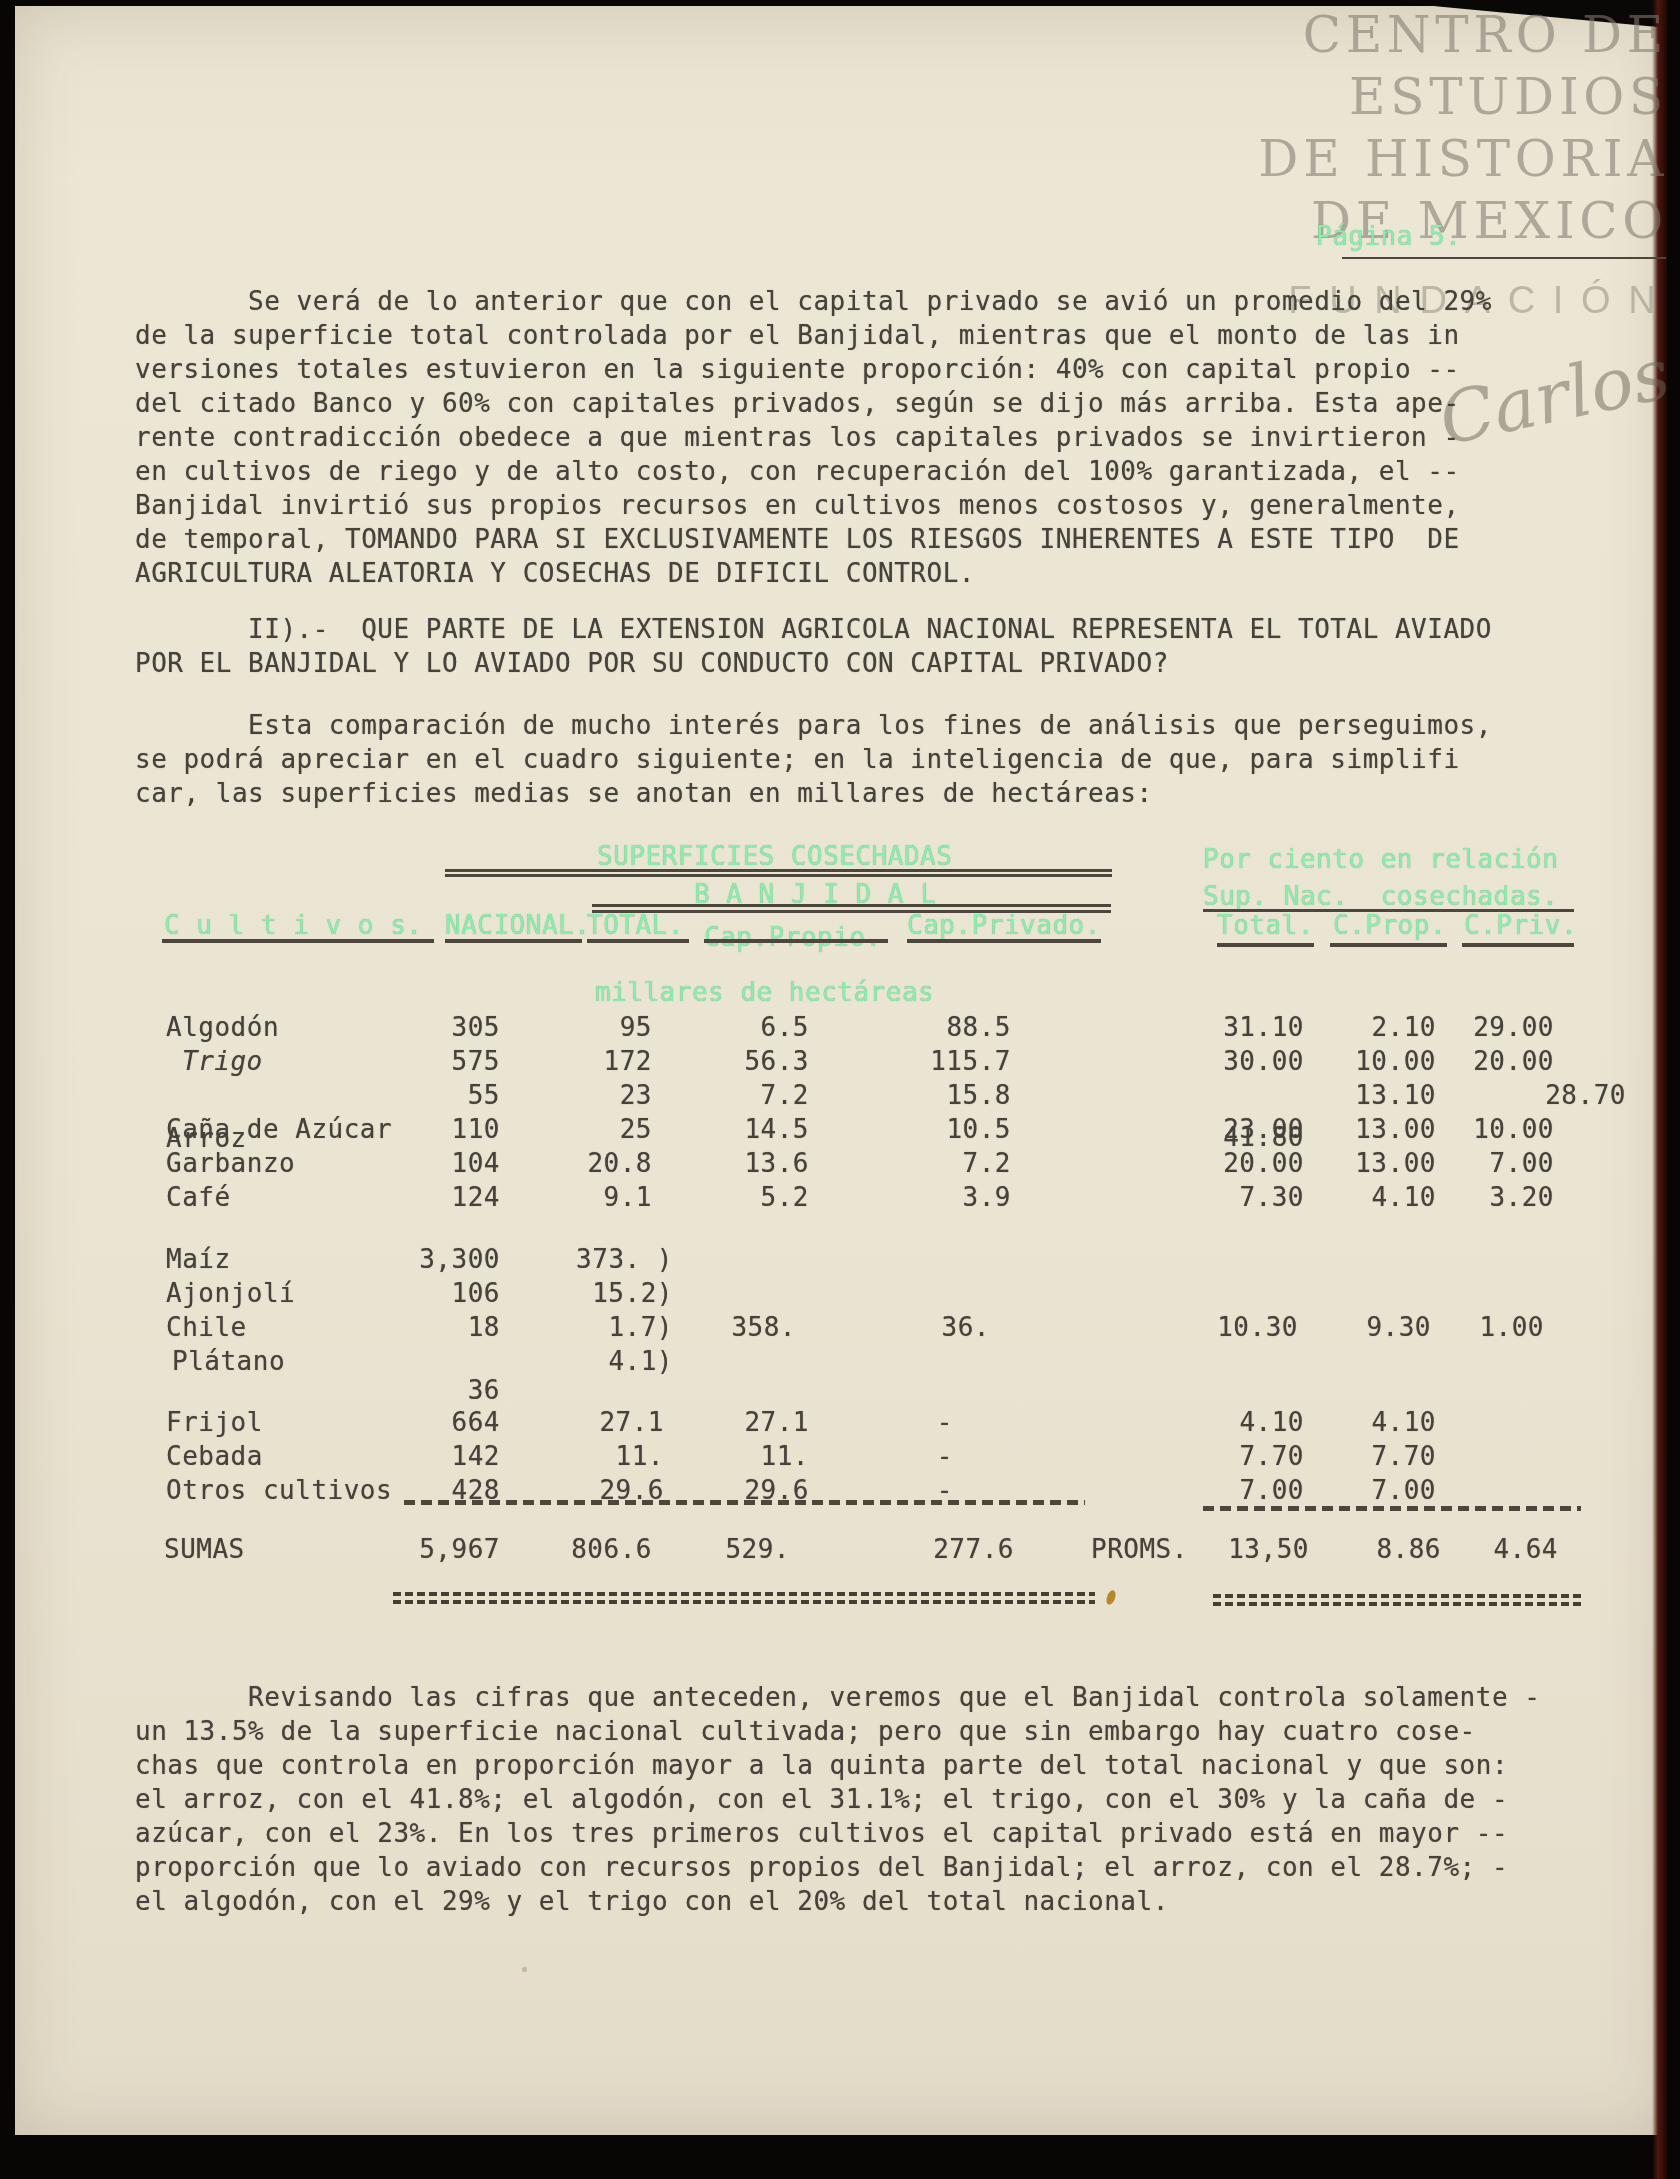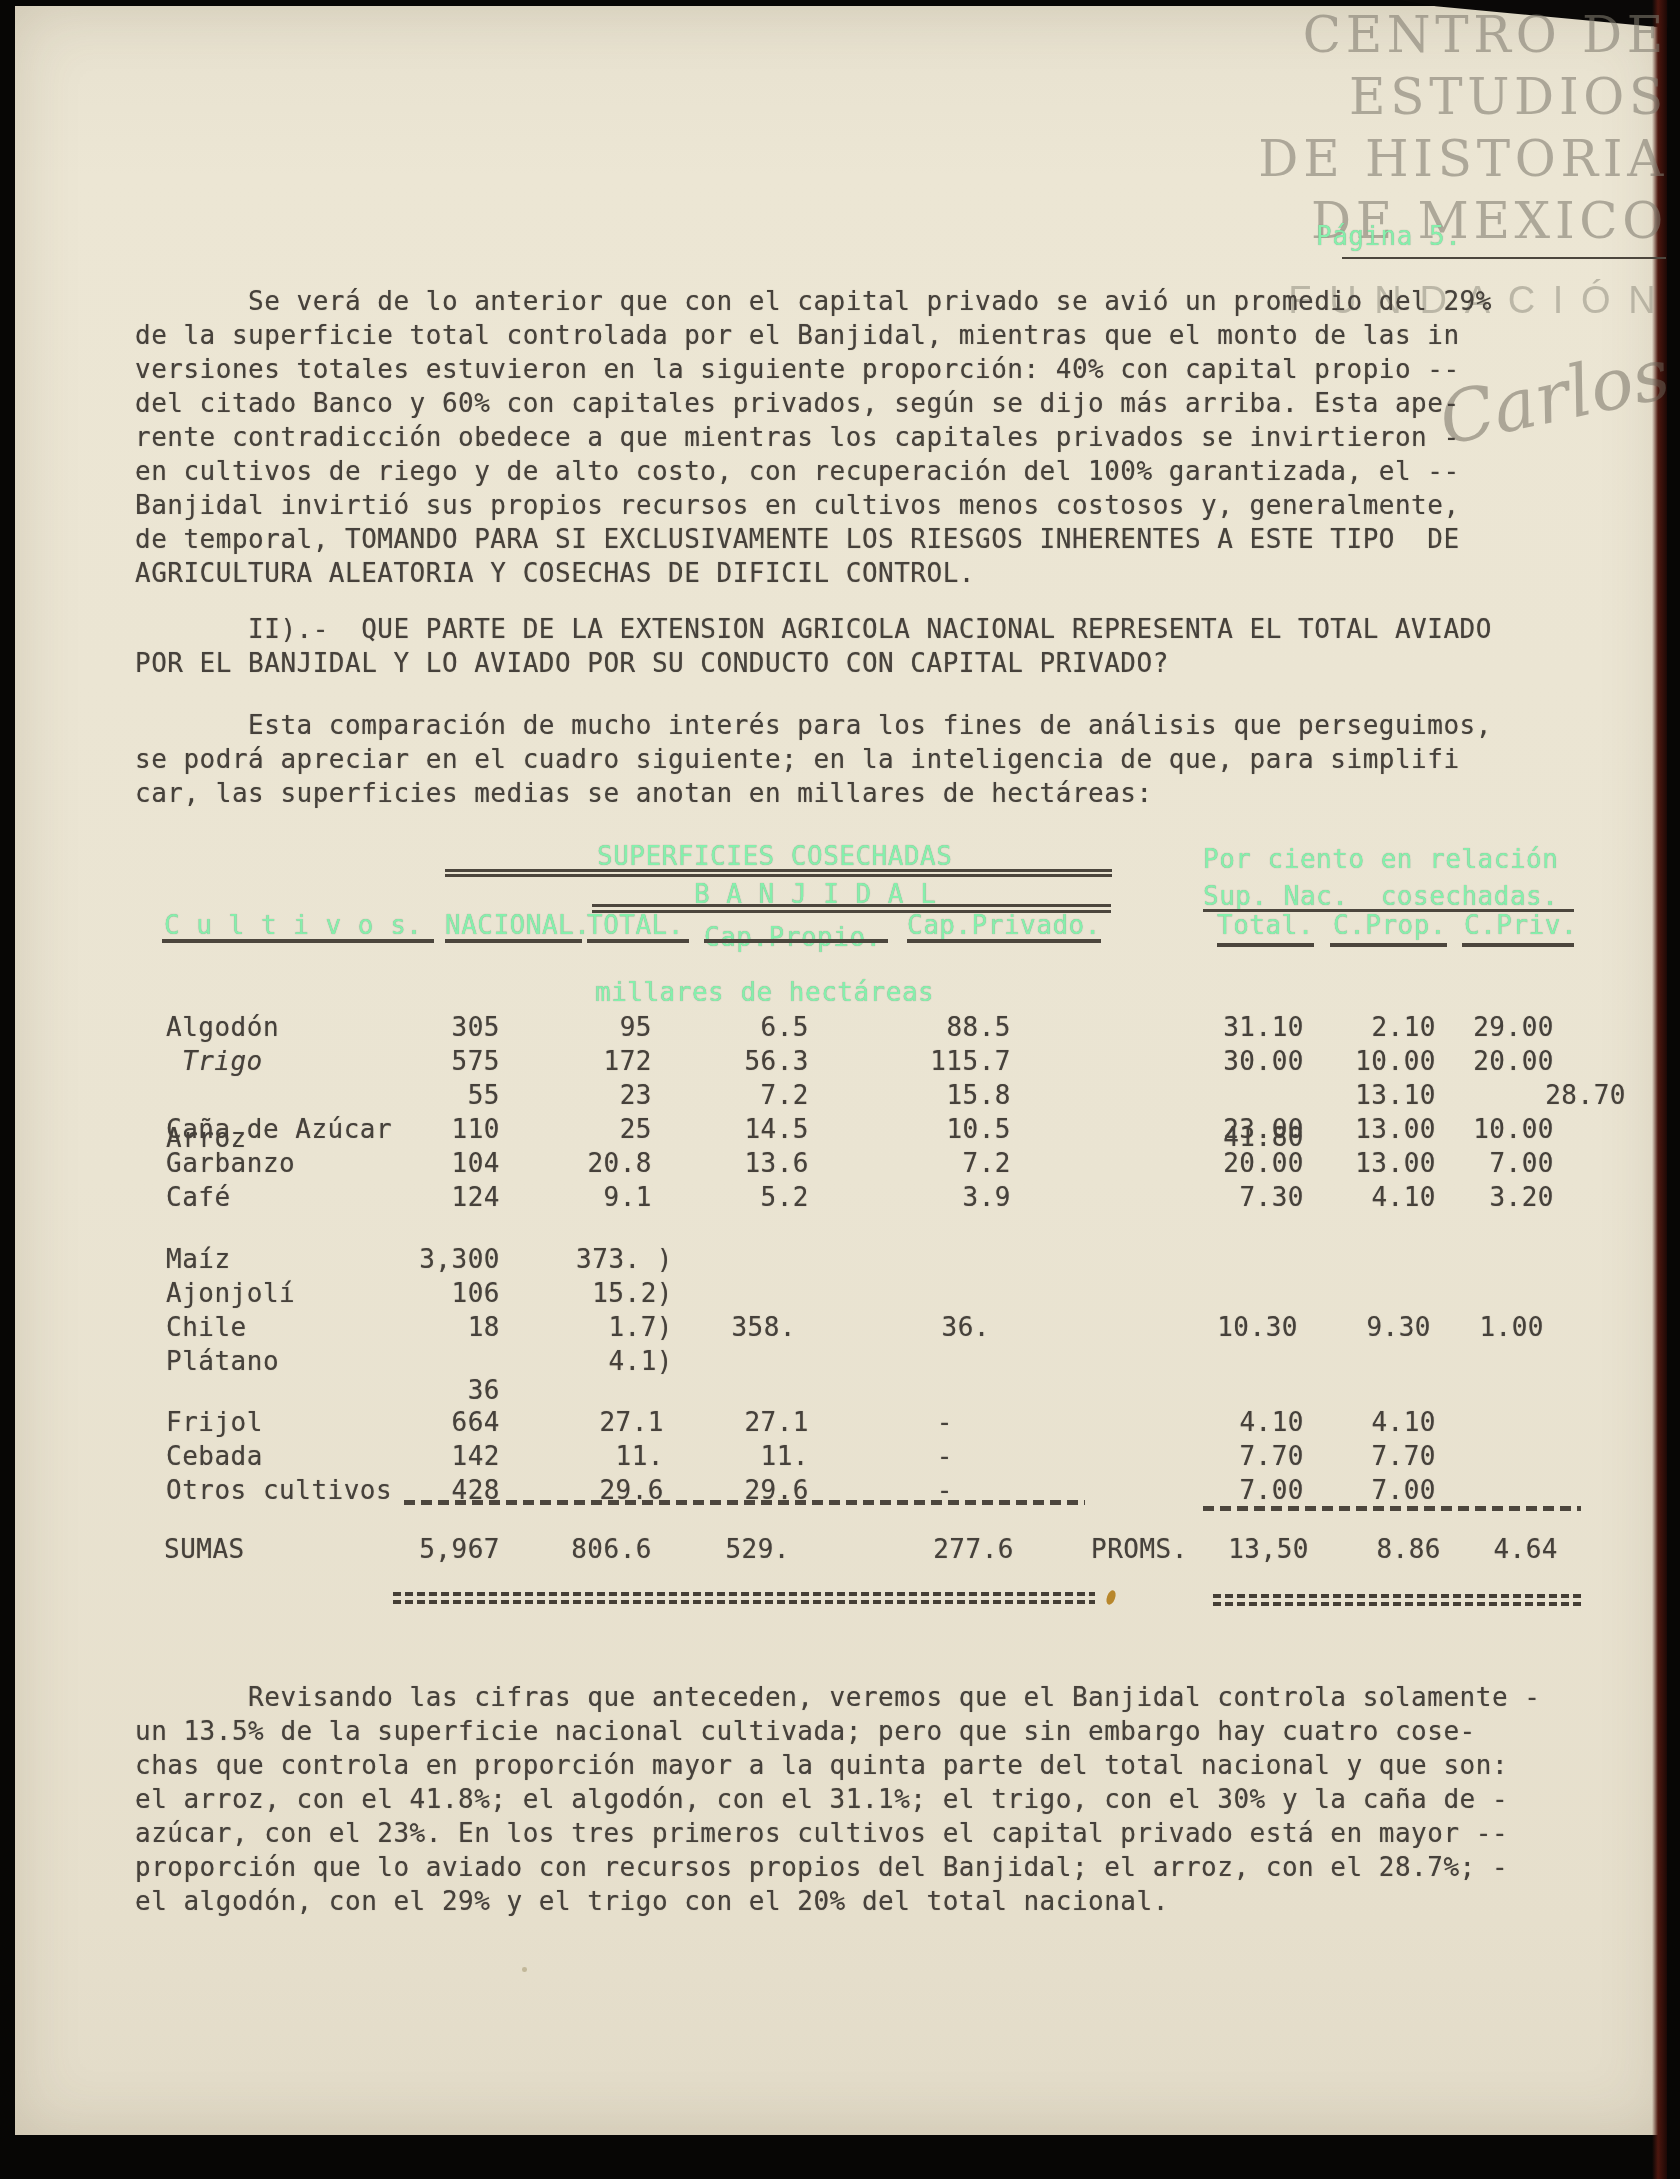--- a/index.html
+++ b/index.html
@@ -188,21 +188,21 @@
         <span class="cell" style="left: 166px;">Chile</span>
         <span class="cell num" style="left: 379px;">18</span>
         <span class="cell num" style="left: 552px;">1.7)</span>
         <span class="cell num" style="left: 675px;">358.</span>
         <span class="cell num" style="left: 869px;">36.</span>
         <span class="cell num" style="left: 1177px;">10.30</span>
         <span class="cell num" style="left: 1310px;">9.30</span>
         <span class="cell num" style="left: 1423px;">1.00</span>
       </div>
       <div class="trow" style="top: 1347px;">
-        <span class="cell" style="left: 166px; text-align: center;">Plátano</span>
+        <span class="cell" style="left: 172px; text-align: center;">Plátano</span>
         <span class="cell num" style="left: 379px; margin-top: 29px;">36</span>
         <span class="cell num" style="left: 552px;">4.1)</span>
       </div>
       <div class="trow" style="top: 1408px;">
         <span class="cell" style="left: 166px;">Frijol</span>
         <span class="cell num" style="left: 379px;">664</span>
         <span class="cell num" style="left: 543px;">27.1</span>
         <span class="cell num" style="left: 688px;">27.1</span>
         <span class="cell num" style="left: 832px;">-</span>
         <span class="cell num" style="left: 1183px;">4.10</span>

